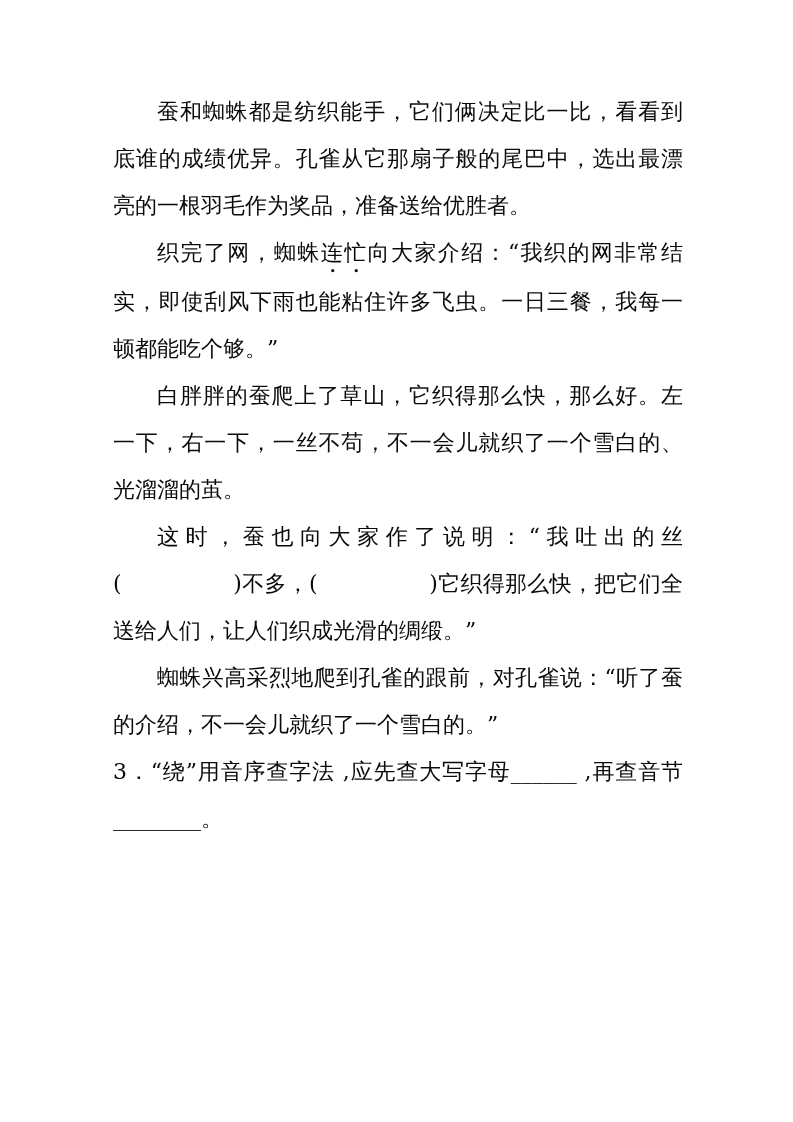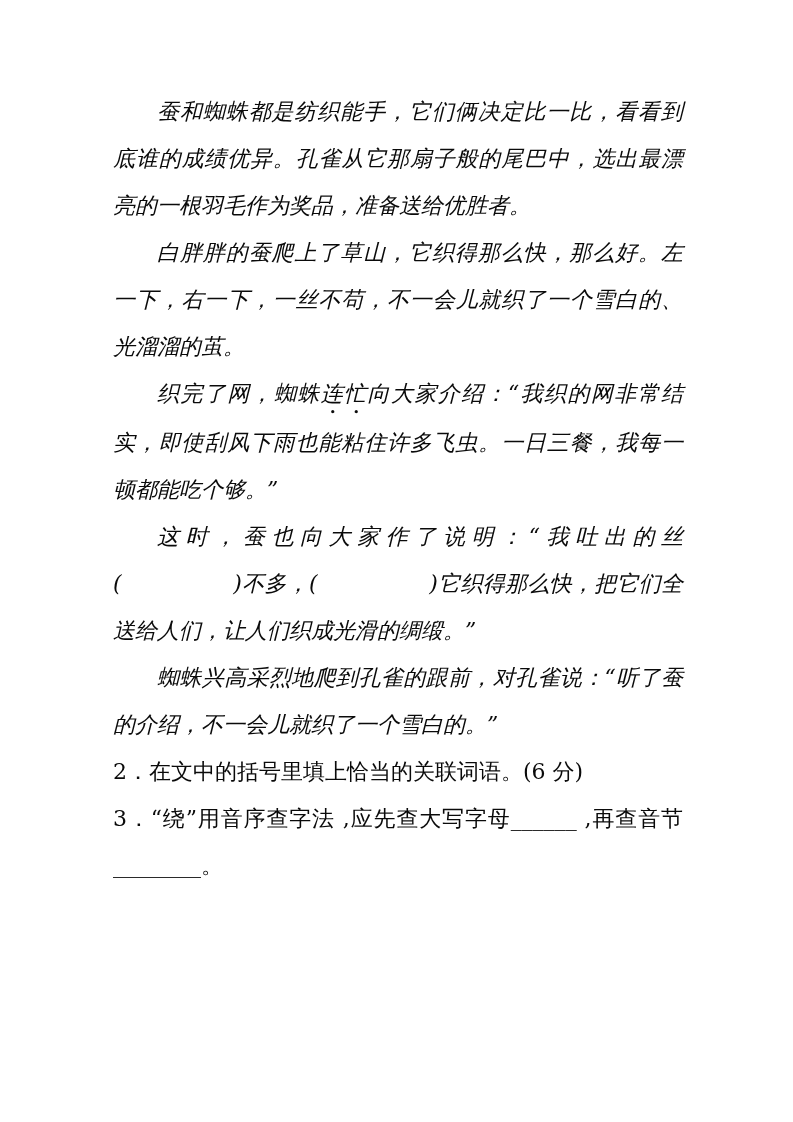--- a/index.html
+++ b/index.html
@@ -12,21 +12,20 @@
     background: #ffffff;
     color: #0a0a0a;
     font-family: "DejaVu Serif", "Liberation Serif", serif;
     font-size: 22px;
     line-height: 47px;
     padding: 88px 110px 40px 113px;
   }
   .para {
     text-align: justify;
     text-indent: 2em;
-    font-style: italic;
   }
   .em {
     -webkit-text-emphasis: dot;
     -webkit-text-emphasis-position: under;
     text-emphasis: dot;
     text-emphasis-position: under right;
   }
   .q-label {
     text-align: justify;
   }
@@ -42,31 +41,28 @@
   }
 </style>
 </head>
 <body>
 
 <div class="page">
 
   <p class="para">蚕和蜘蛛都是纺织能手，它们俩决定比一比，看看到底谁的成绩优异。孔雀从它那扇子般的尾巴中，选出最漂亮的一根羽毛作为奖品，准备送给优胜者。</p>
 
 
+  <p class="para"><span>织完了网，蜘蛛</span><span class="em">连忙</span><span>向大家介绍：“我织的网非常结实，即使刮风下雨也能粘住许多飞虫。一日三餐，我每一顿都能吃个够。”</span></p>
+
   <p class="para">白胖胖的蚕爬上了草山，它织得那么快，那么好。左一下，右一下，一丝不苟，不一会儿就织了一个雪白的、光溜溜的茧。</p>
-
-  <p class="para"><span>织完了网，蜘蛛</span><span class="em">连忙</span><span>向大家介绍：“我织的网非常结实，即使刮风下雨也能粘住许多飞虫。一日三餐，我每一顿都能吃个够。”</span></p>
 
   <p class="para">这时，蚕也向大家作了说明：“我吐出的丝(　　　　　)不多，(　　　　　)它织得那么快，把它们全送给人们，让人们织成光滑的绸缎。”</p>
 
   <p class="para">蜘蛛兴高采烈地爬到孔雀的跟前，对孔雀说：“听了蚕的介绍，不一会儿就织了一个雪白的。”</p>
 
 
-  <div>
-    <div class="q-label">2．在文中的括号里填上恰当的关联词语。(6 分)</div>
-  </div>
 
   <div>
     <div class="q3-first">3．“绕”用音序查字法 ,应先查大写字母______ ,再查音节________。</div>
 
   </div>
 
 </div>
 
 </body></html>

